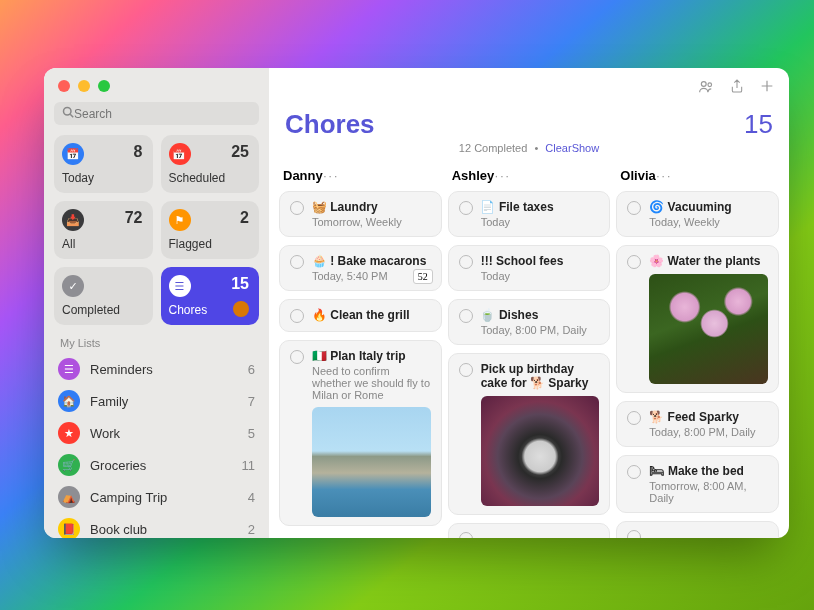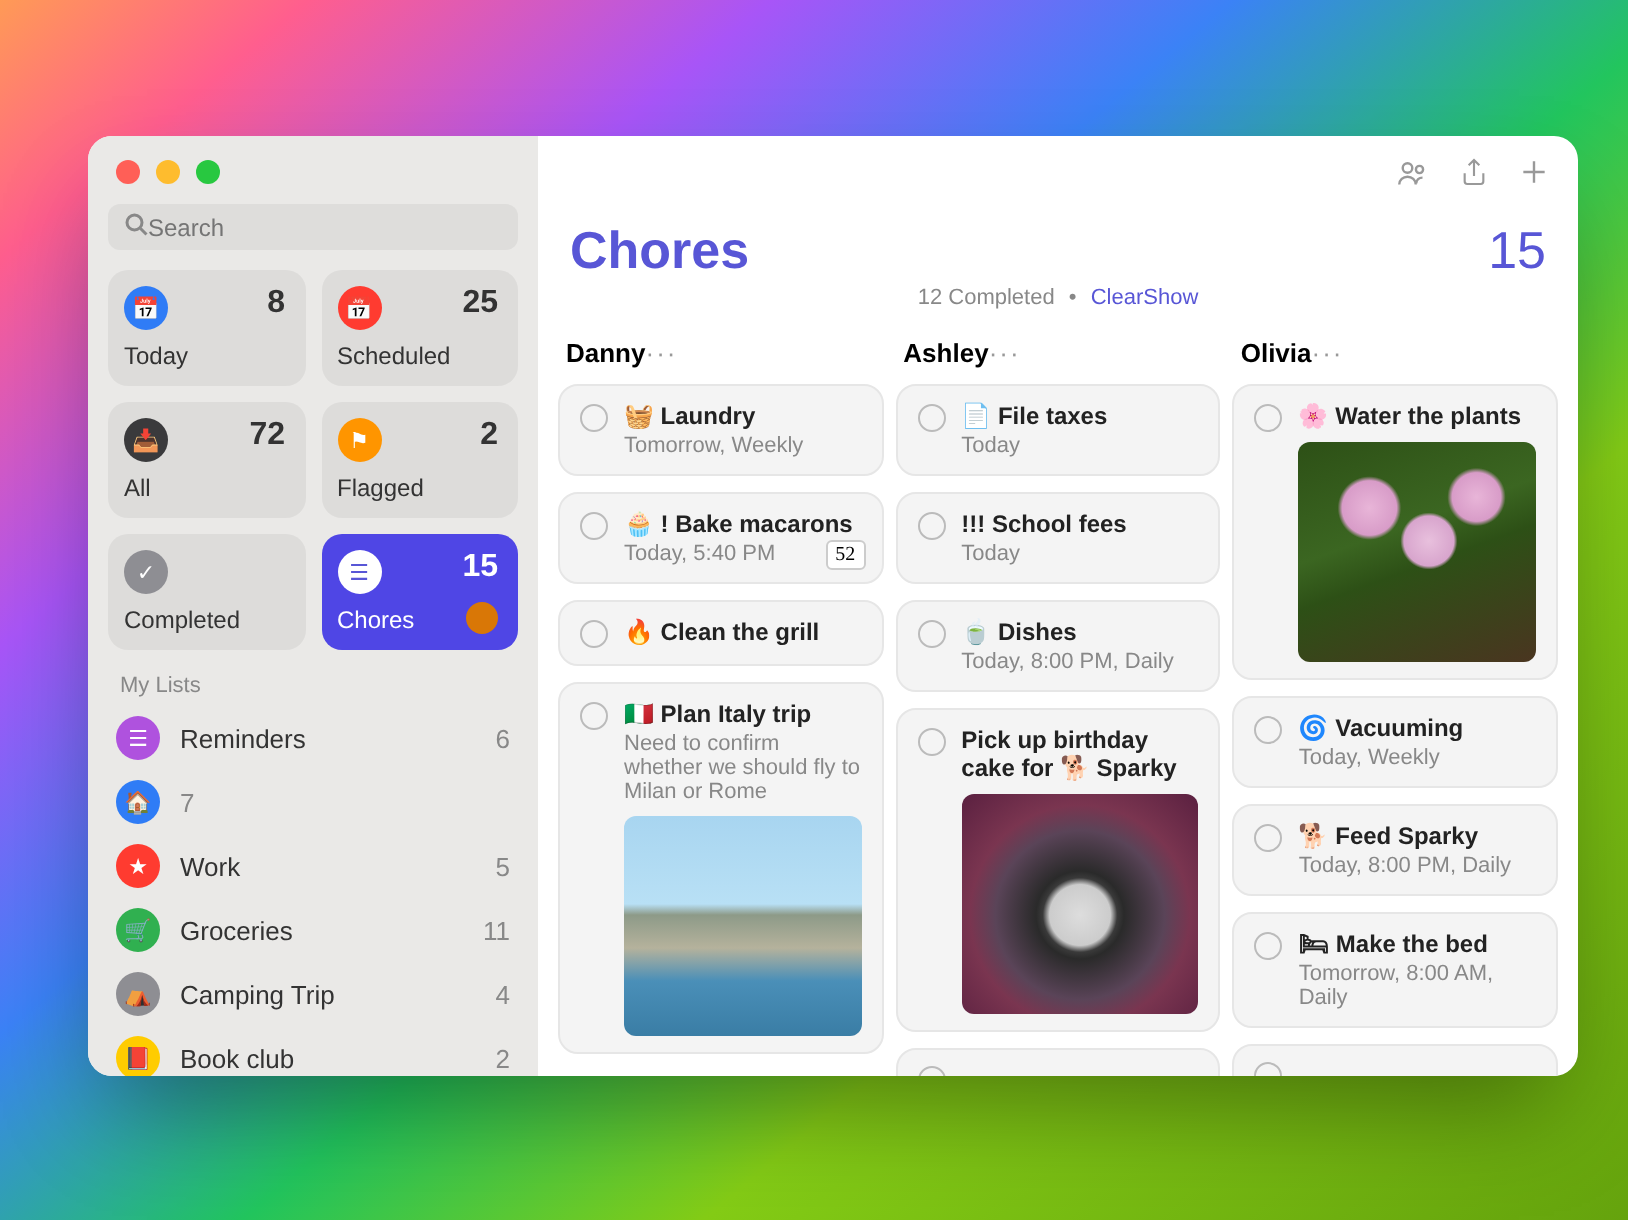--- a/index.html
+++ b/index.html
@@ -103,20 +103,21 @@
       </div>
     <div class="section-h">My Lists</div>
     <div id="lists">
         <div class="list-row">
           <div class="list-icon" style="background:#af52de">☰</div>
   <div class="list-name">Reminders</div>
   <div class="list-count">6</div>
         </div>
         <div class="list-row">
           <div class="list-icon" style="background:#2f7cf6">🏠</div>
+  <div class="list-name">Family</div>
   <div class="list-count">7</div>
         </div>
         <div class="list-row">
           <div class="list-icon" style="background:#ff3b30">★</div>
   <div class="list-name">Work</div>
   <div class="list-count">5</div>
         </div>
         <div class="list-row">
           <div class="list-icon" style="background:#30b050">🛒</div>
   <div class="list-name">Groceries</div>
@@ -276,42 +277,42 @@
         </div>
         <div class="col">
           <div class="col-h">
     <span>Olivia</span>
     <span class="col-menu">···</span>
           </div>
           <div class="card">
       <div class="card-row">
         <div class="radio"></div>
         <div style="flex:1;min-width:0">
-          <div class="card-title">🌸 Water the plants</div>
-
-          <div class="card-img img-flowers"></div>
-        </div>
-      </div>
-
-    </div>
-          <div class="card">
-      <div class="card-row">
-        <div class="radio"></div>
-        <div style="flex:1;min-width:0">
           <div class="card-title">🌀 Vacuuming</div>
           <div class="card-meta">Today, Weekly</div>
 
         </div>
       </div>
 
     </div>
           <div class="card">
       <div class="card-row">
         <div class="radio"></div>
         <div style="flex:1;min-width:0">
+          <div class="card-title">🌸 Water the plants</div>
+
+          <div class="card-img img-flowers"></div>
+        </div>
+      </div>
+
+    </div>
+          <div class="card">
+      <div class="card-row">
+        <div class="radio"></div>
+        <div style="flex:1;min-width:0">
           <div class="card-title">🐕 Feed Sparky</div>
           <div class="card-meta">Today, 8:00 PM, Daily</div>
 
         </div>
       </div>
 
     </div>
           <div class="card">
       <div class="card-row">
         <div class="radio"></div>

